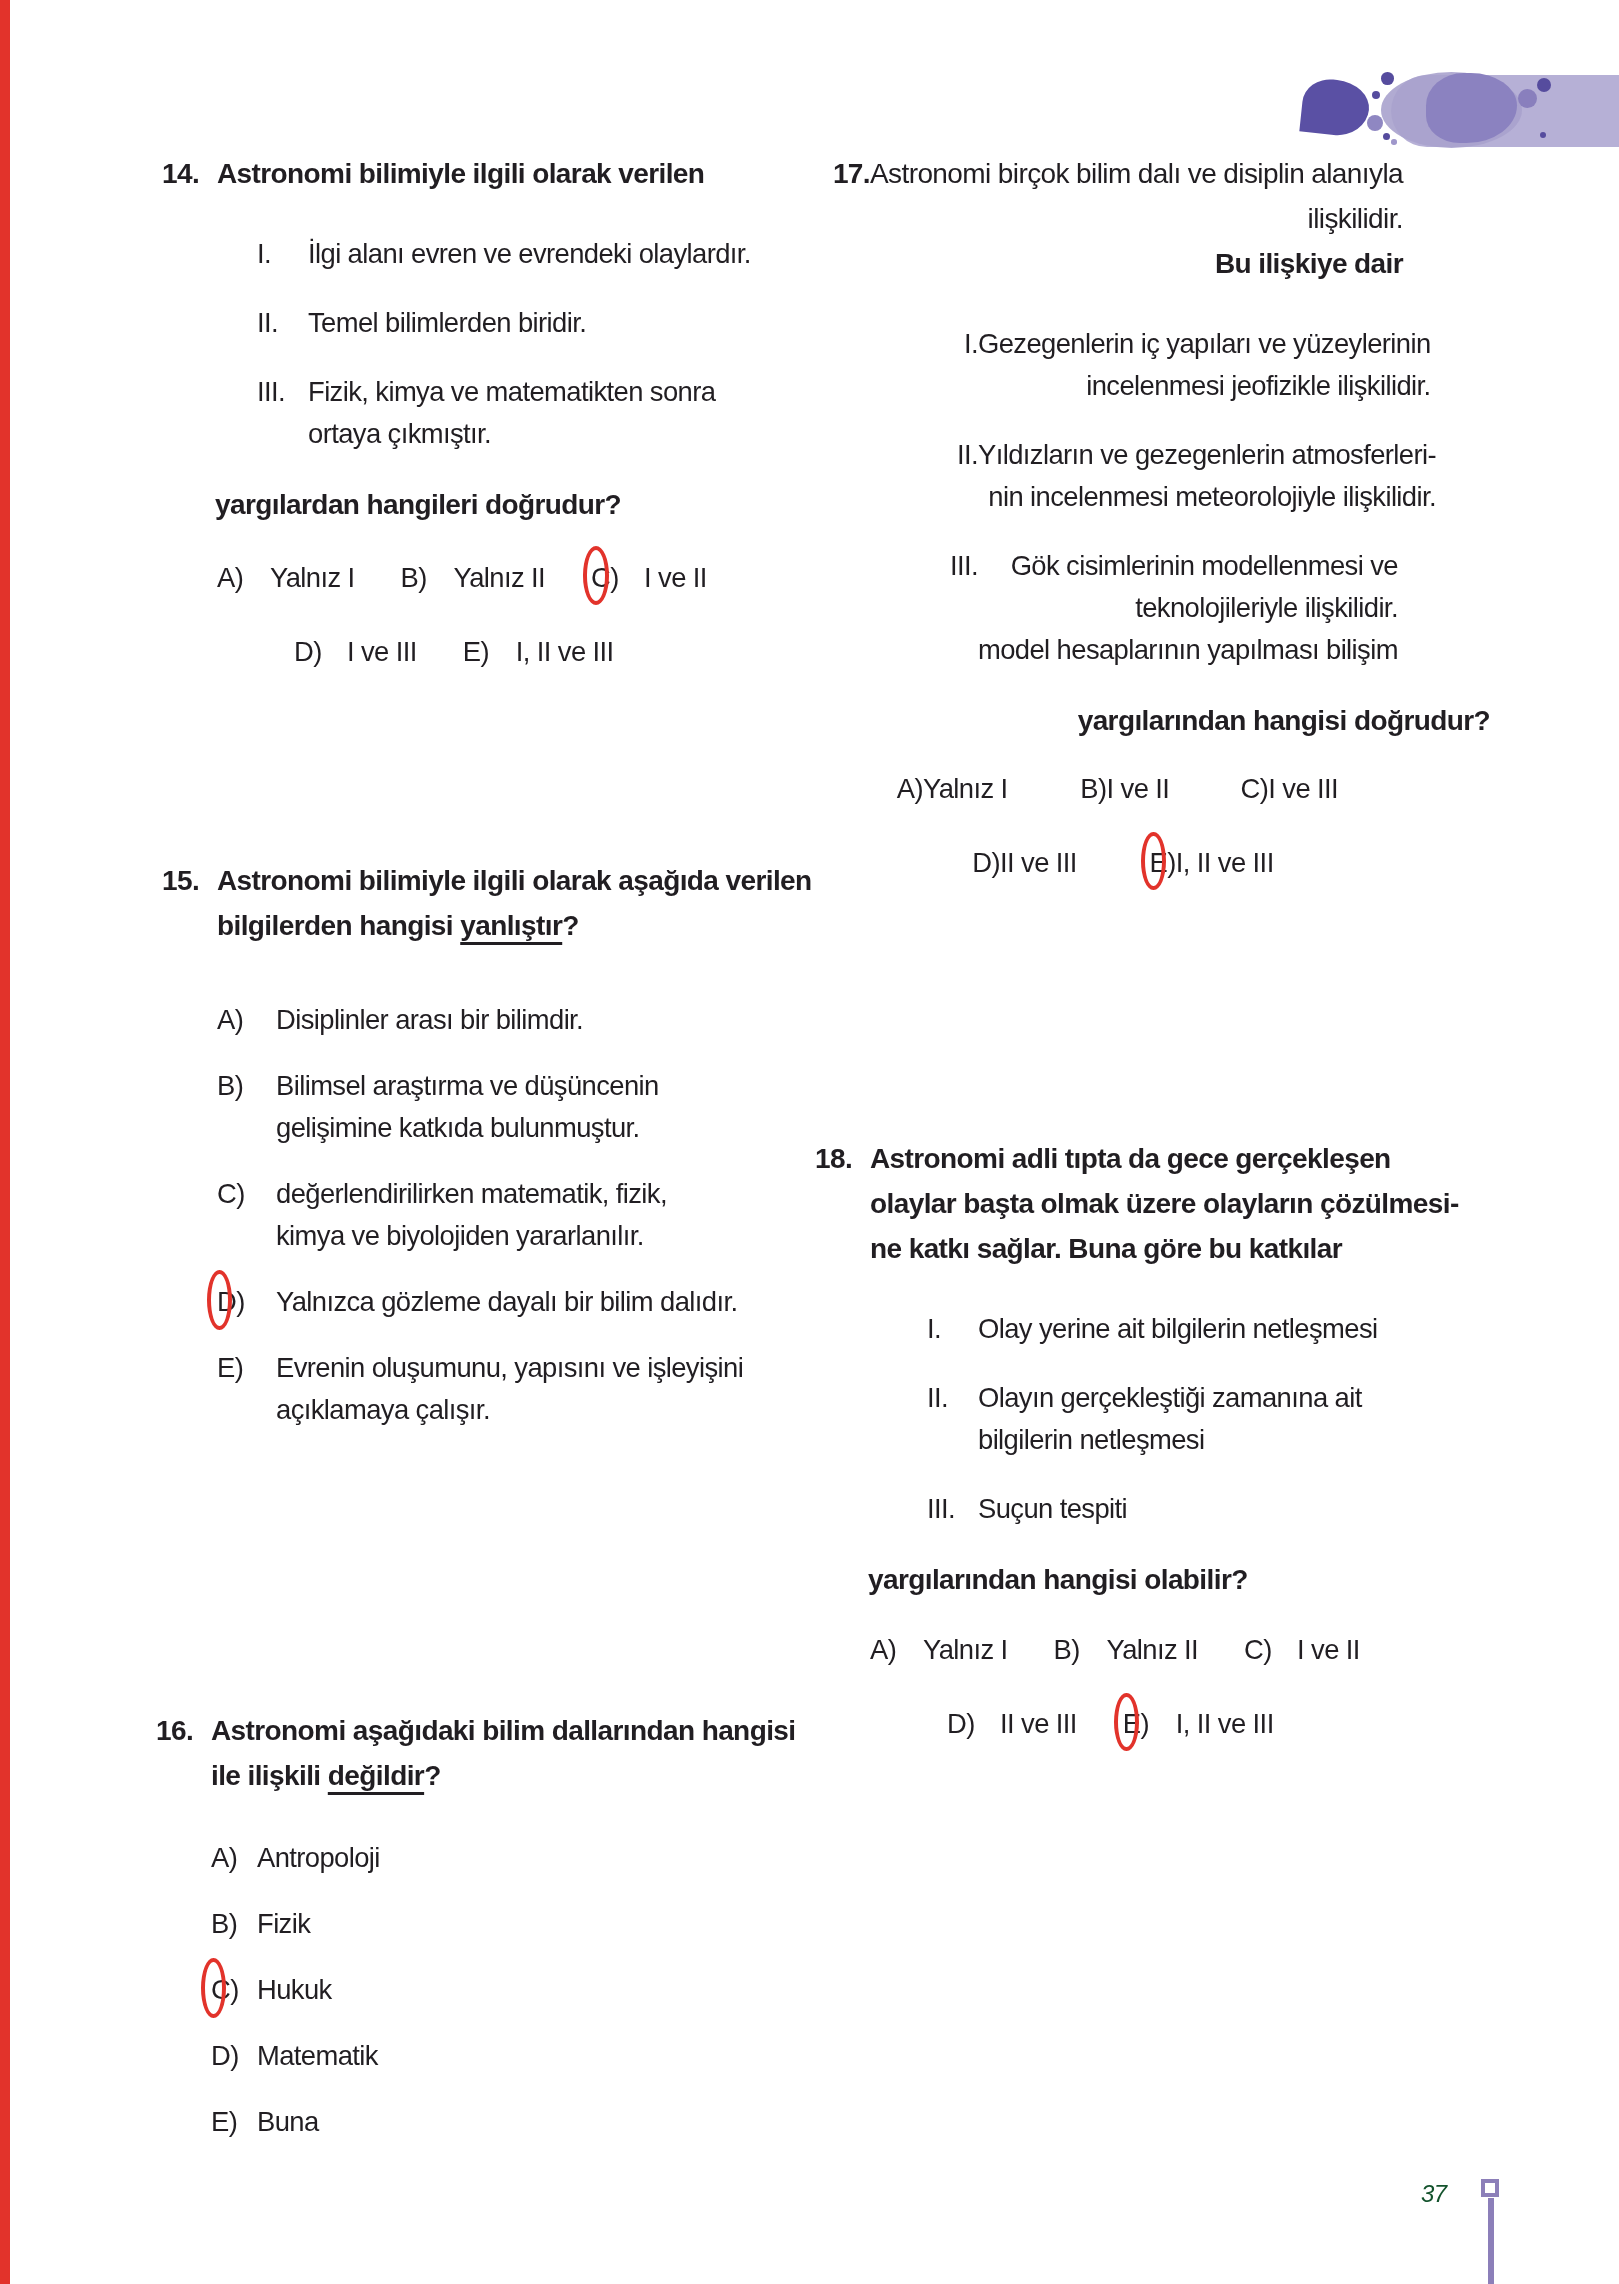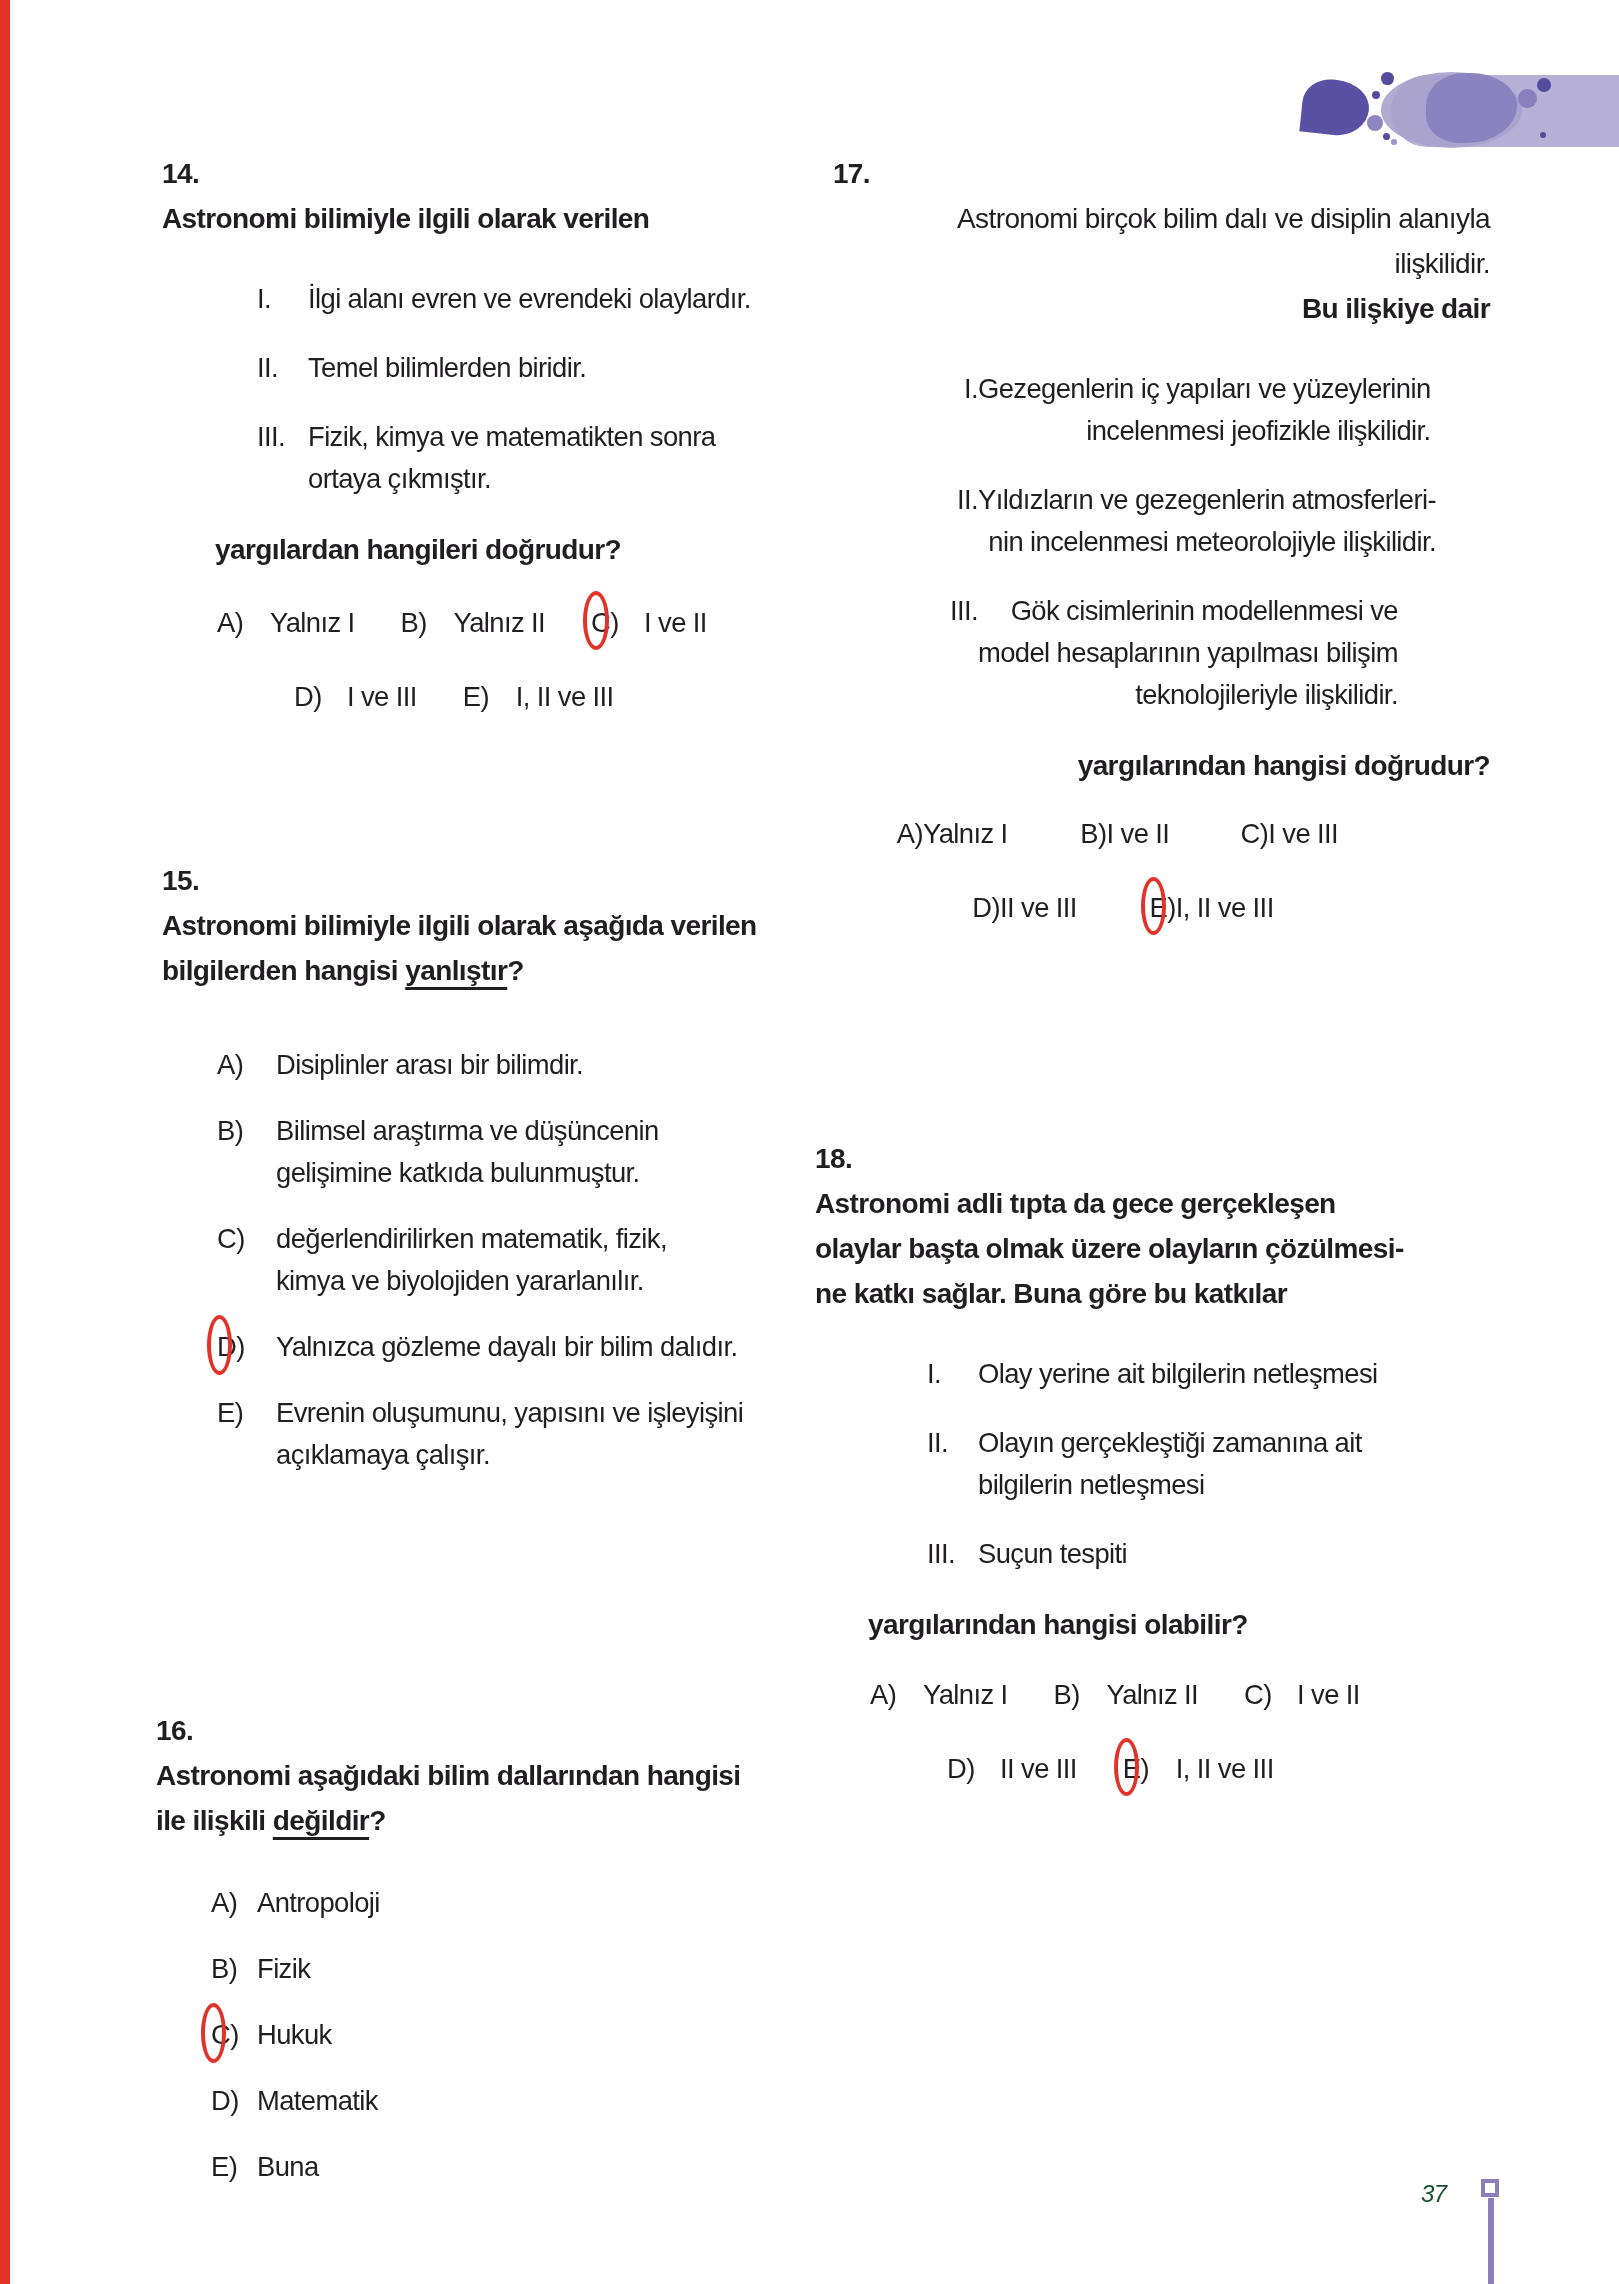--- a/index.html
+++ b/index.html
@@ -9,21 +9,21 @@
     background:#ffffff;
     font-family:"Liberation Sans", sans-serif;
     color:#211e22;
     letter-spacing:-0.6px;
     overflow:hidden;
   }
   .edge-strip{position:absolute;left:0;top:0;width:9.8px;height:2284px;background:#e2332b;}
 
   
   .q{position:absolute;font-size:28px;line-height:45px;}
-  .qhead{display:flex;font-weight:700;flex-direction:column;}
+  .qhead{display:flex;font-weight:700;}
   .qnum{width:55px;flex:0 0 auto;}
   .qtitle .tline{white-space:nowrap;}
   .reg{font-weight:400;}
   .boldline{font-weight:700;}
   .u-word{text-decoration:underline;text-decoration-thickness:2.8px;text-underline-offset:7px;}
   .pre-gap{margin-right:0.26em;}
 
   .items{margin-top:37px;margin-left:95px;font-size:27.4px;line-height:42px;}
   .items.rcol{margin-left:112px;}
   .item{display:flex;margin-bottom:27px;}
@@ -251,22 +251,22 @@
         <span class="rn">II.</span>
         <span class="itext">
           <div class="line">Yıldızların ve gezegenlerin atmosferleri-</div>
           <div class="line">nin incelenmesi meteorolojiyle ilişkilidir.</div>
         </span>
       </div>
       <div class="item">
         <span class="rn">III.</span>
         <span class="itext">
           <div class="line">Gök cisimlerinin modellenmesi ve</div>
+          <div class="line">teknolojileriyle ilişkilidir.</div>
           <div class="line">model hesaplarının yapılması bilişim</div>
-          <div class="line">teknolojileriyle ilişkilidir.</div>
         </span>
       </div>
     </div>
     <div class="stem">yargılarından hangisi doğrudur?</div>
     <div class="optrow" style="margin-top:25px;">
       <div class="opt">
         <span class="letter">A)</span>
         <span>Yalnız I</span>
       </div>
       <div class="opt">

